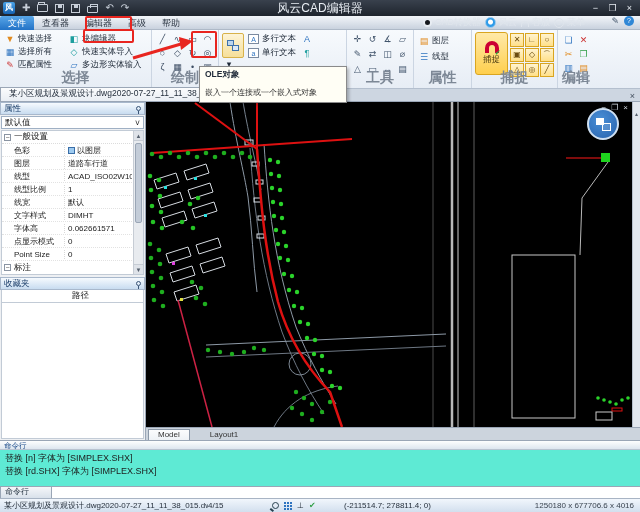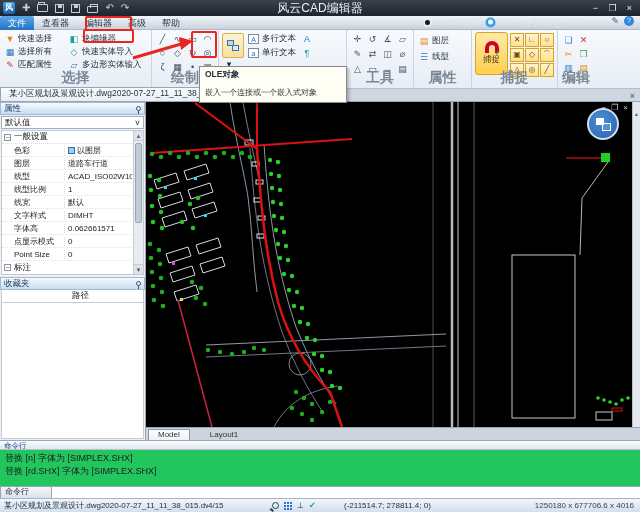--- a/index.html
+++ b/index.html
@@ -129,21 +129,21 @@
   .right-strip span { font-size:6px; color:#55606e; line-height:8px; }
   .canvas-tabs { position:absolute; left:0; right:0; bottom:0; height:13px; background:#ccd4dd; border-top:1px solid #9aa6b6;
     display:flex; align-items:flex-end; gap:11px; padding-left:2px; z-index:5; }
   .ctab { font-size:8px; color:#333; padding:0 9px 1px; }
   .ctab.active { background:linear-gradient(#fbfcfd,#eef2f6); border:1px solid #8b98a8; border-bottom:none; }
 
   
   .cmd-hdr { position:absolute; left:0; top:440px; width:640px; height:10px;
     background:linear-gradient(#fdfefe,#dde6ef); border-top:1px solid #9aa6b6; border-bottom:1px solid #b9c3d0;
     font-size:7.5px; color:#1f4e8c; padding-left:4px; line-height:9px; }
-  .cmd-hist { position:absolute; left:0; top:450px; width:640px; height:36px; background:#22c55e; padding:2px 5px; }
+  .cmd-hist { position:absolute; left:0; top:450px; width:640px; height:36px; background:#5eead4; padding:2px 5px; }
   .cmd-hist div { font-size:9px; color:#1c1c1c; line-height:13px; white-space:nowrap; }
   .cmd-prompt { position:absolute; left:0; top:486px; width:640px; height:12px; display:flex; }
   .prompt-tab { width:52px; background:linear-gradient(#f5f7fa,#d9e1ea); border:1px solid #9aa6b6; border-bottom:none;
     font-size:8px; color:#22313f; padding:0 4px; line-height:10px; }
   .prompt-input { flex:1; border:none; border-top:1px solid #9aa6b6; background:#fff; outline:none; font-size:9px; padding:0 3px; }
 
   
   .statusbar { position:absolute; left:0; top:498px; width:640px; height:14px;
     background:linear-gradient(#f1f6fc,#d2dfee); border-top:1px solid #a8b4c4; display:flex; align-items:center; font-size:8px; color:#26303c; }
   .sb-file { width:208px; padding-left:4px; white-space:nowrap; overflow:hidden; }

